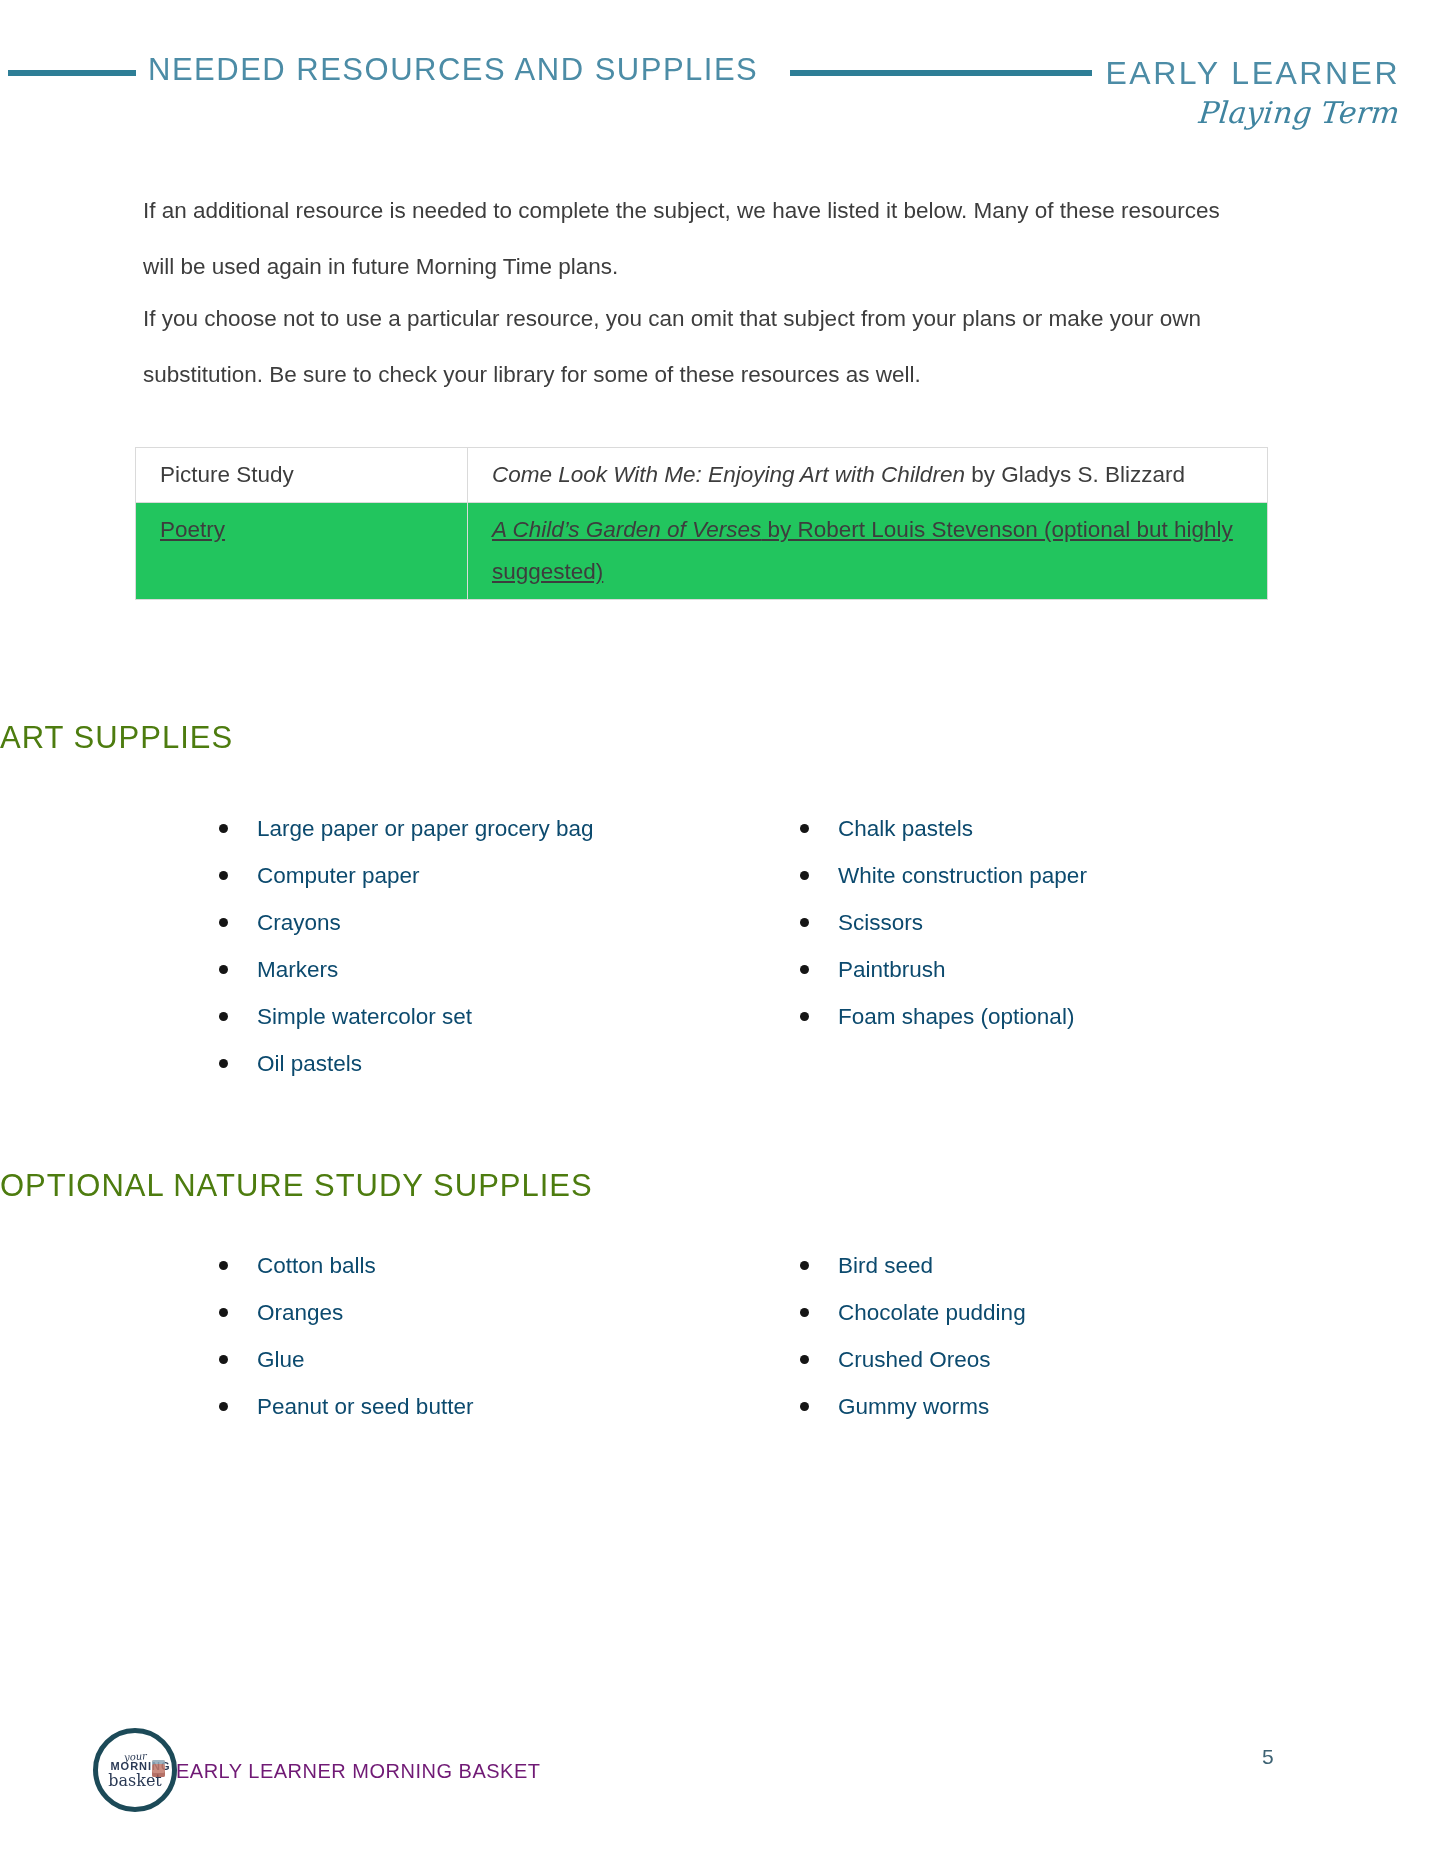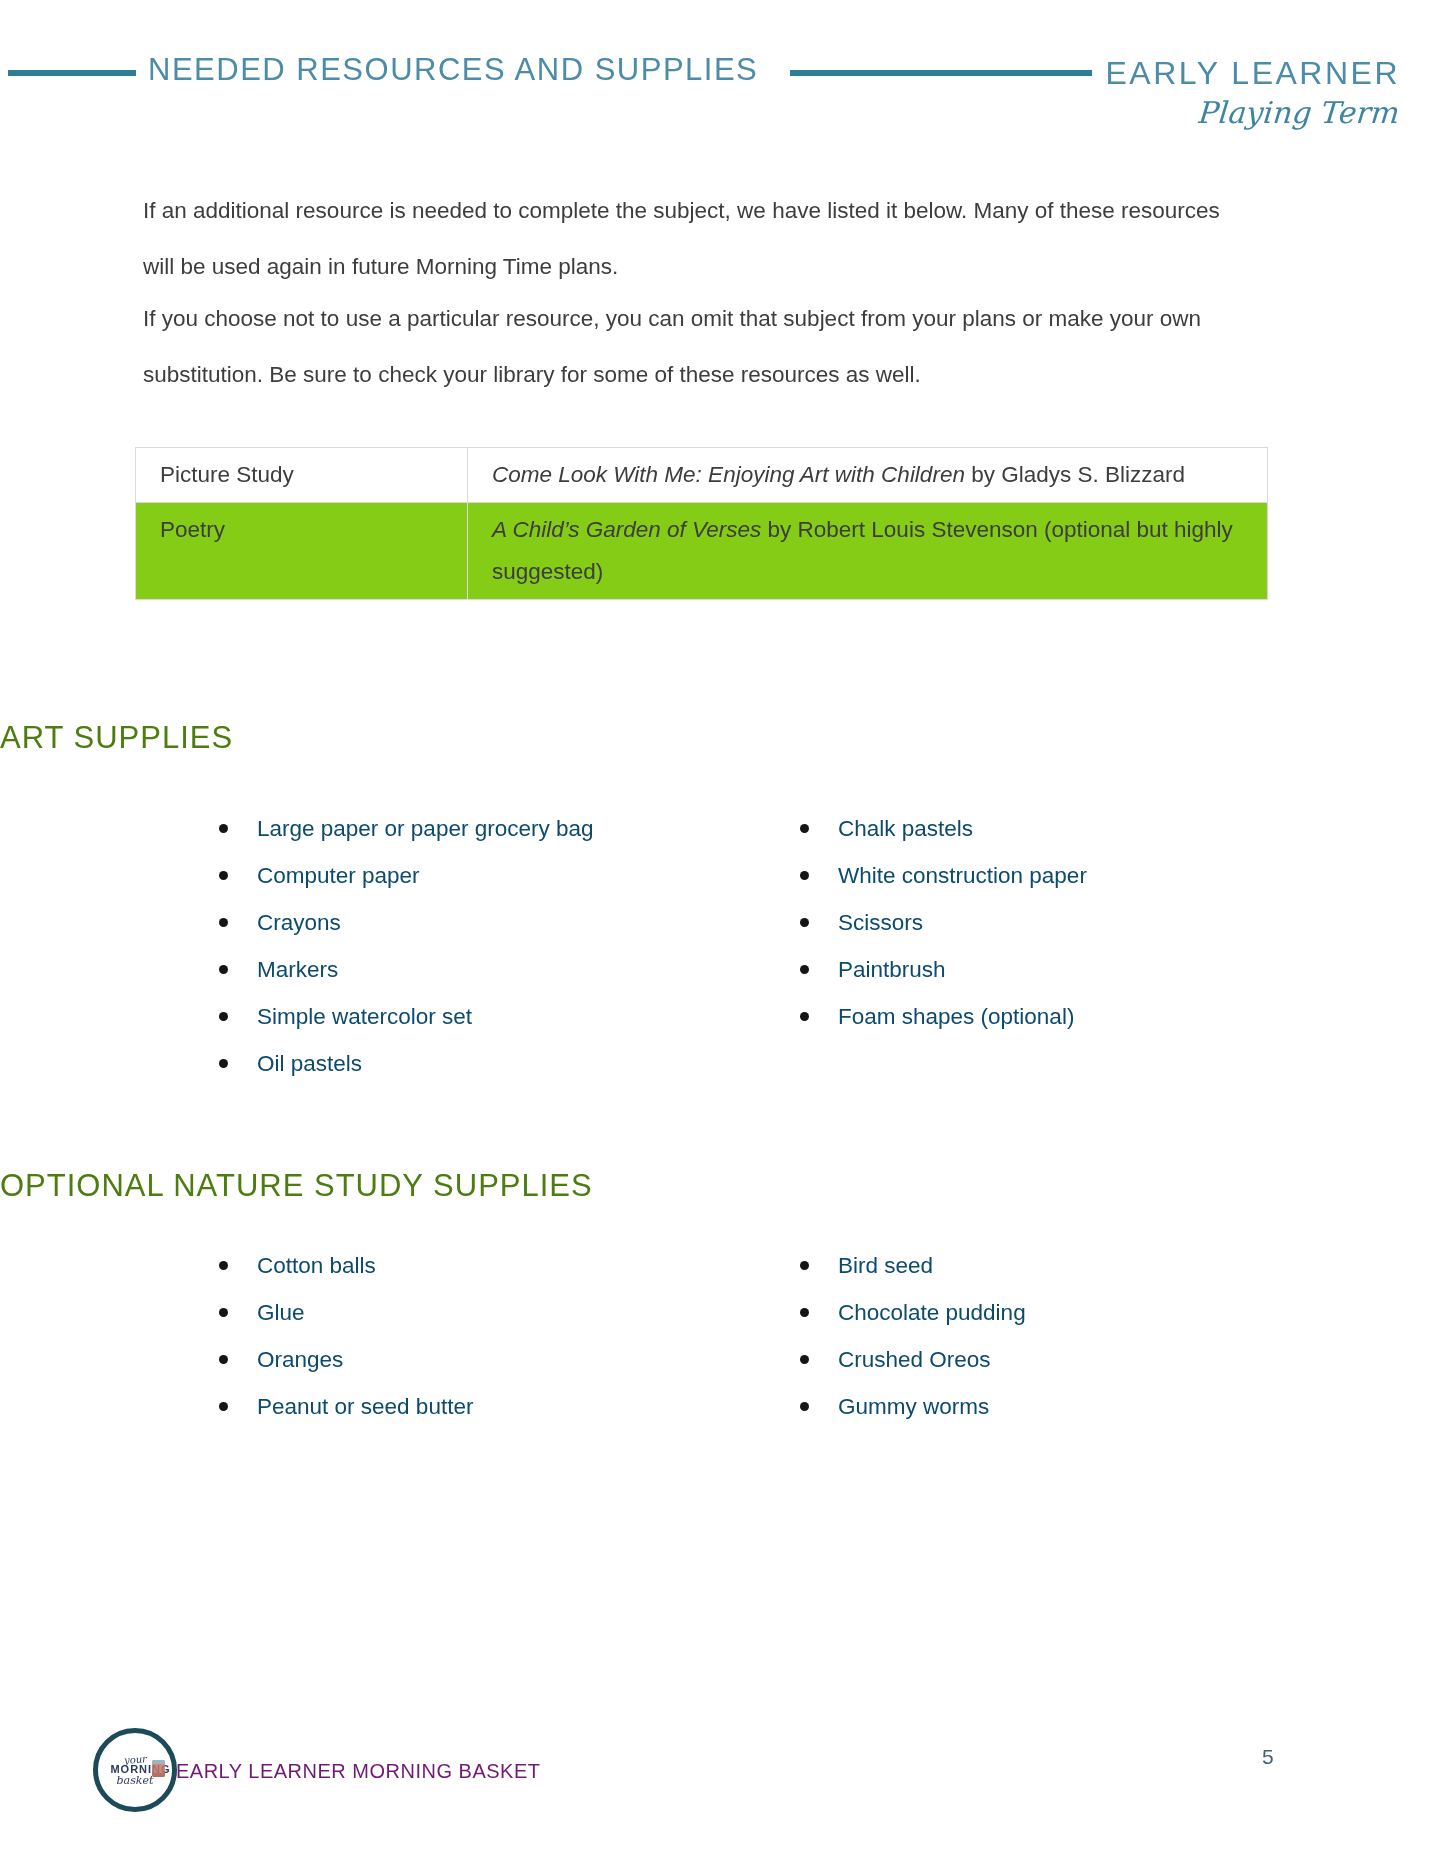--- a/index.html
+++ b/index.html
@@ -31,21 +31,21 @@
   
   .resources {
     position:absolute; left:135px; top:447px; width:1133px;
     border-collapse:collapse; font-size:22.5px; color:#3D3D3D;
   }
   .resources td {
     border:1px solid #DADADA; vertical-align:top;
     padding:6px 20px 6px 24px; line-height:42px;
   }
   .resources td.subject { width:287px; }
-  .resources tr.alt td { background:#84cc16; }
+  .resources tr.alt td { background:#22c55e;text-decoration:underline; }
   .resources i { font-style:italic; }
   
   .section-heading {
     position:absolute; left:0; width:100%; margin:0; text-align:left;
     font-size:31px; font-weight:400; letter-spacing:1px; color:#4d7c0f;
   }
   .heading-art    { top:720px; }
   .heading-nature { top:1168px; }
   .bullet-list {
     position:absolute; margin:0; padding:0; list-style:none;
@@ -58,21 +58,21 @@
   .list-nature-1 { left:219px; top:1242px; }
   .list-nature-2 { left:800px; top:1242px; }
   
   .logo {
     position:absolute; left:93px; top:1728px; width:84px; height:84px;
     box-sizing:border-box; border:5px solid #1C4A58; border-radius:50%; background:#fff;
     display:flex; flex-direction:column; align-items:center; justify-content:center;
   }
   .logo-your   { font-family:"DejaVu Serif", serif; font-style:italic; font-size:10px; color:#2B3A55; margin-bottom:-2px; transform:rotate(-4deg); }
   .logo-morning{ font-size:11px; font-weight:bold; letter-spacing:1px; color:#2B3A55;margin-left:11px; }
-  .logo-basket { font-family:"DejaVu Serif", serif; font-style:italic; font-size:11px; color:#2B3A55; margin-top:-1px; }
+  .logo-basket { font-family:"DejaVu Serif", serif; font-size:16px; color:#2B3A55; margin-top:-1px; }
   .logo-art {
     position:absolute; right:7px; top:27px; width:13px; height:17px;
     background:#C2796B; border-radius:2px; opacity:0.85;
     box-shadow:inset 0 4px 0 #8FA8B8, inset 0 -4px 0 #A8584C;
   }
   .footer-label {
     position:absolute; left:176px; top:1760px;
     font-size:20px; letter-spacing:0.5px; color:#701a75; white-space:nowrap;
   }
   .page-number { position:absolute; left:1262px; top:1745px; font-size:21px; color:#3D6273; }
@@ -171,26 +171,26 @@
   <ul class="bullet-list list-nature-1">
 
 
       <li>
         <span class="dot"></span>
         <span>Cotton balls</span>
       </li>
 
       <li>
         <span class="dot"></span>
+        <span>Oranges</span>
+      </li>
+
+      <li>
+        <span class="dot"></span>
         <span>Glue</span>
-      </li>
-
-      <li>
-        <span class="dot"></span>
-        <span>Oranges</span>
       </li>
 
       <li>
         <span class="dot"></span>
         <span>Peanut or seed butter</span>
       </li>
     </ul>
   <ul class="bullet-list list-nature-2">
 
       <li>

